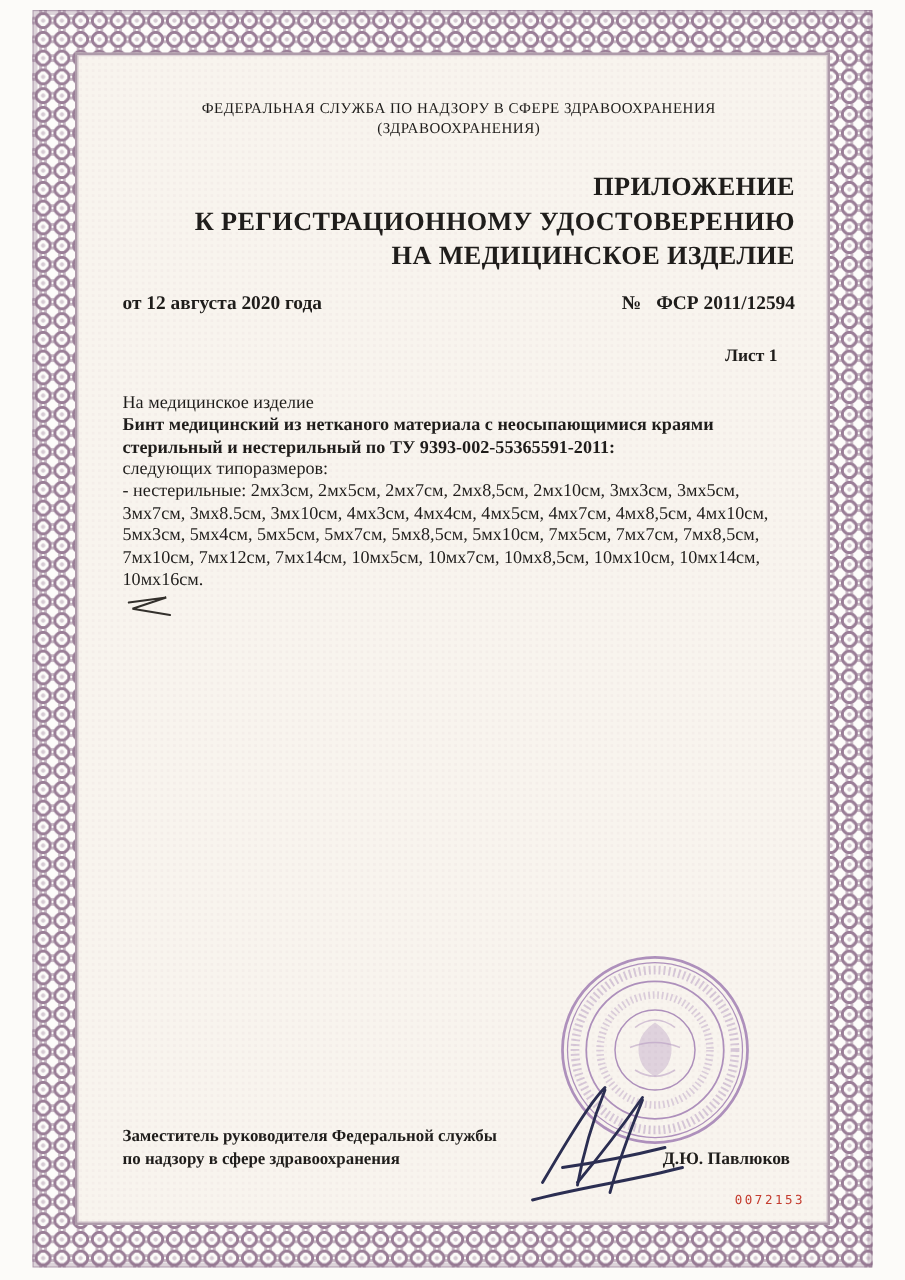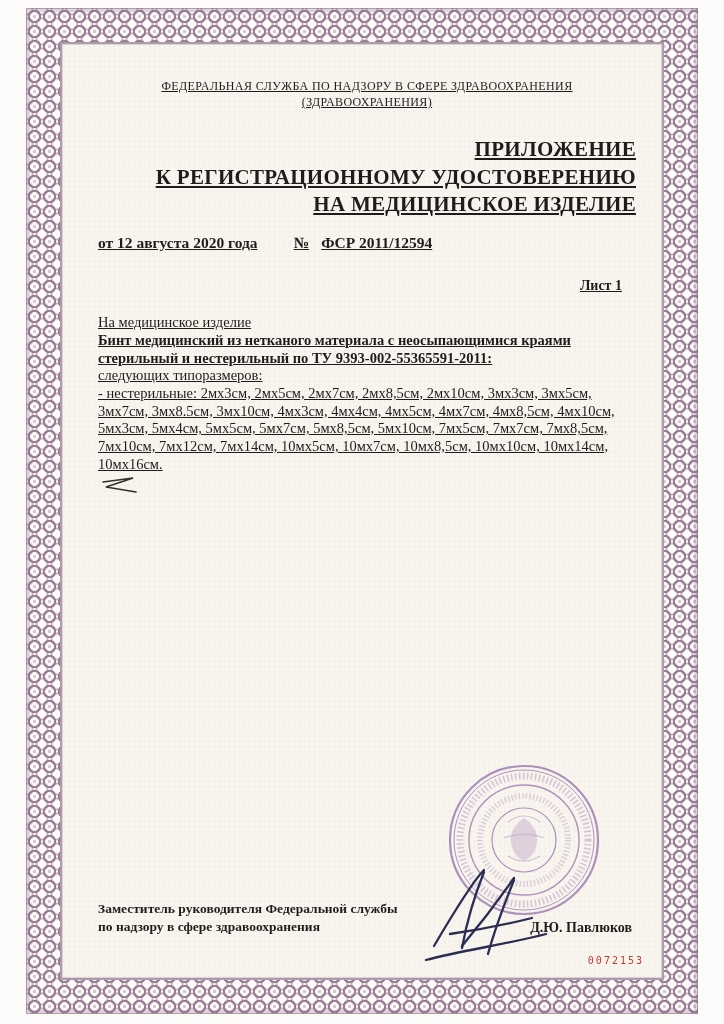--- a/index.html
+++ b/index.html
@@ -34,34 +34,34 @@
   }
   .paper{
     position:absolute;
     inset:42px 60px 44px 60px;
     background-color:var(--paper);
     background-image:radial-gradient(rgba(170,120,150,.05) 1px, rgba(0,0,0,0) 1.4px);
     background-size:5px 5px;
     border:2px solid rgba(125,95,125,.6);
     box-shadow:inset 0 0 0 1px rgba(139,108,138,.25);
   }
-  .content{padding:34px 26px 0 36px;text-decoration:underline;}
+  .content{padding:34px 26px 0 36px;}
   
   .agency{text-align:center;font-size:12px;letter-spacing:.4px;line-height:1.35;}
   .doc-title{
     text-align:right;
     font-weight:bold;
     font-size:21px;
     line-height:1.3;
     margin-top:26px;
     letter-spacing:.3px;
   }
   .reg-line{
     display:flex;
-    justify-content:flex-start;
+    justify-content:space-between;
     gap:36px;
     font-weight:bold;
     font-size:15.5px;
     margin-top:16px;
   }
   .reg-no{display:inline-flex;gap:12px;}
   .sheet{
     text-align:right;
     font-weight:bold;
     font-size:14px;

